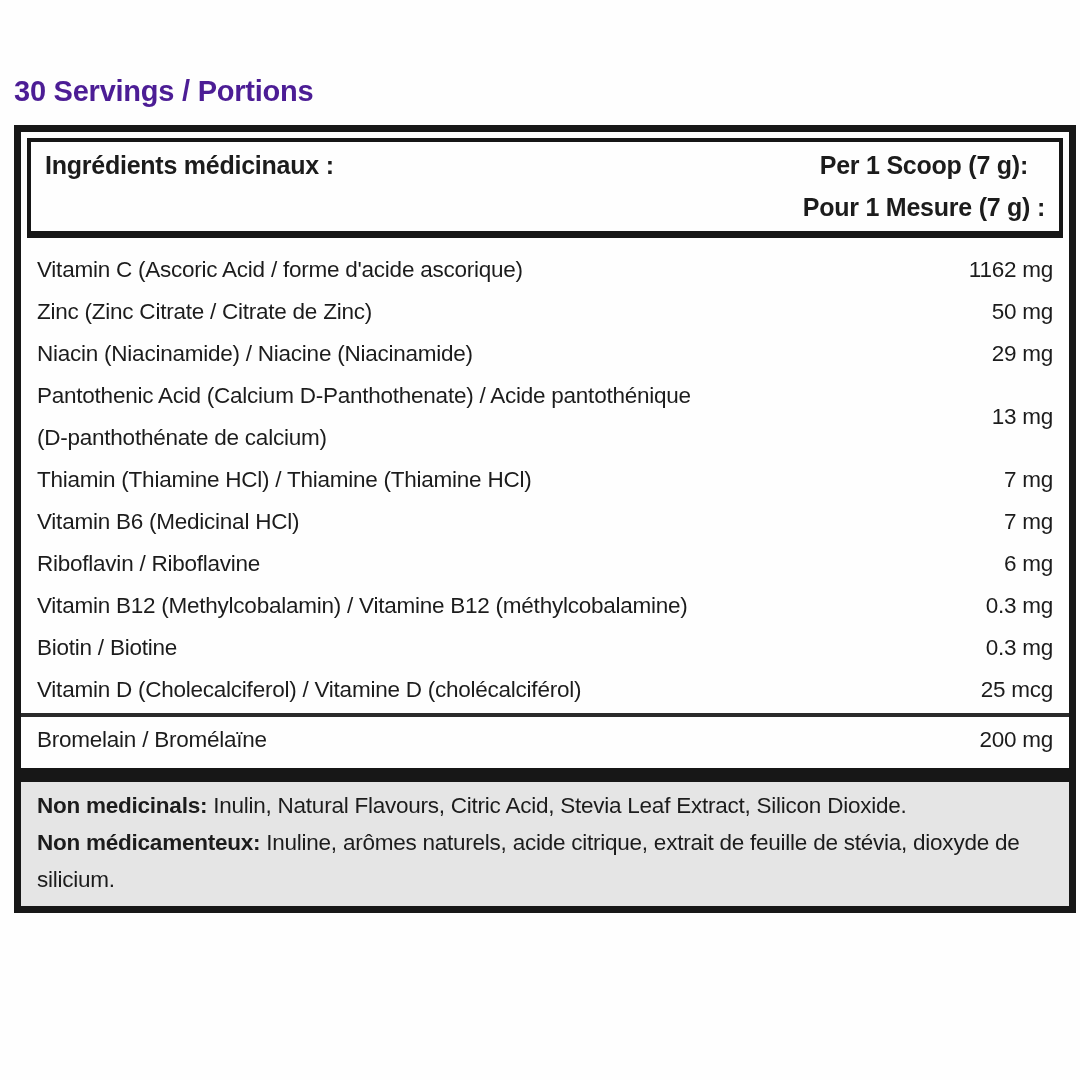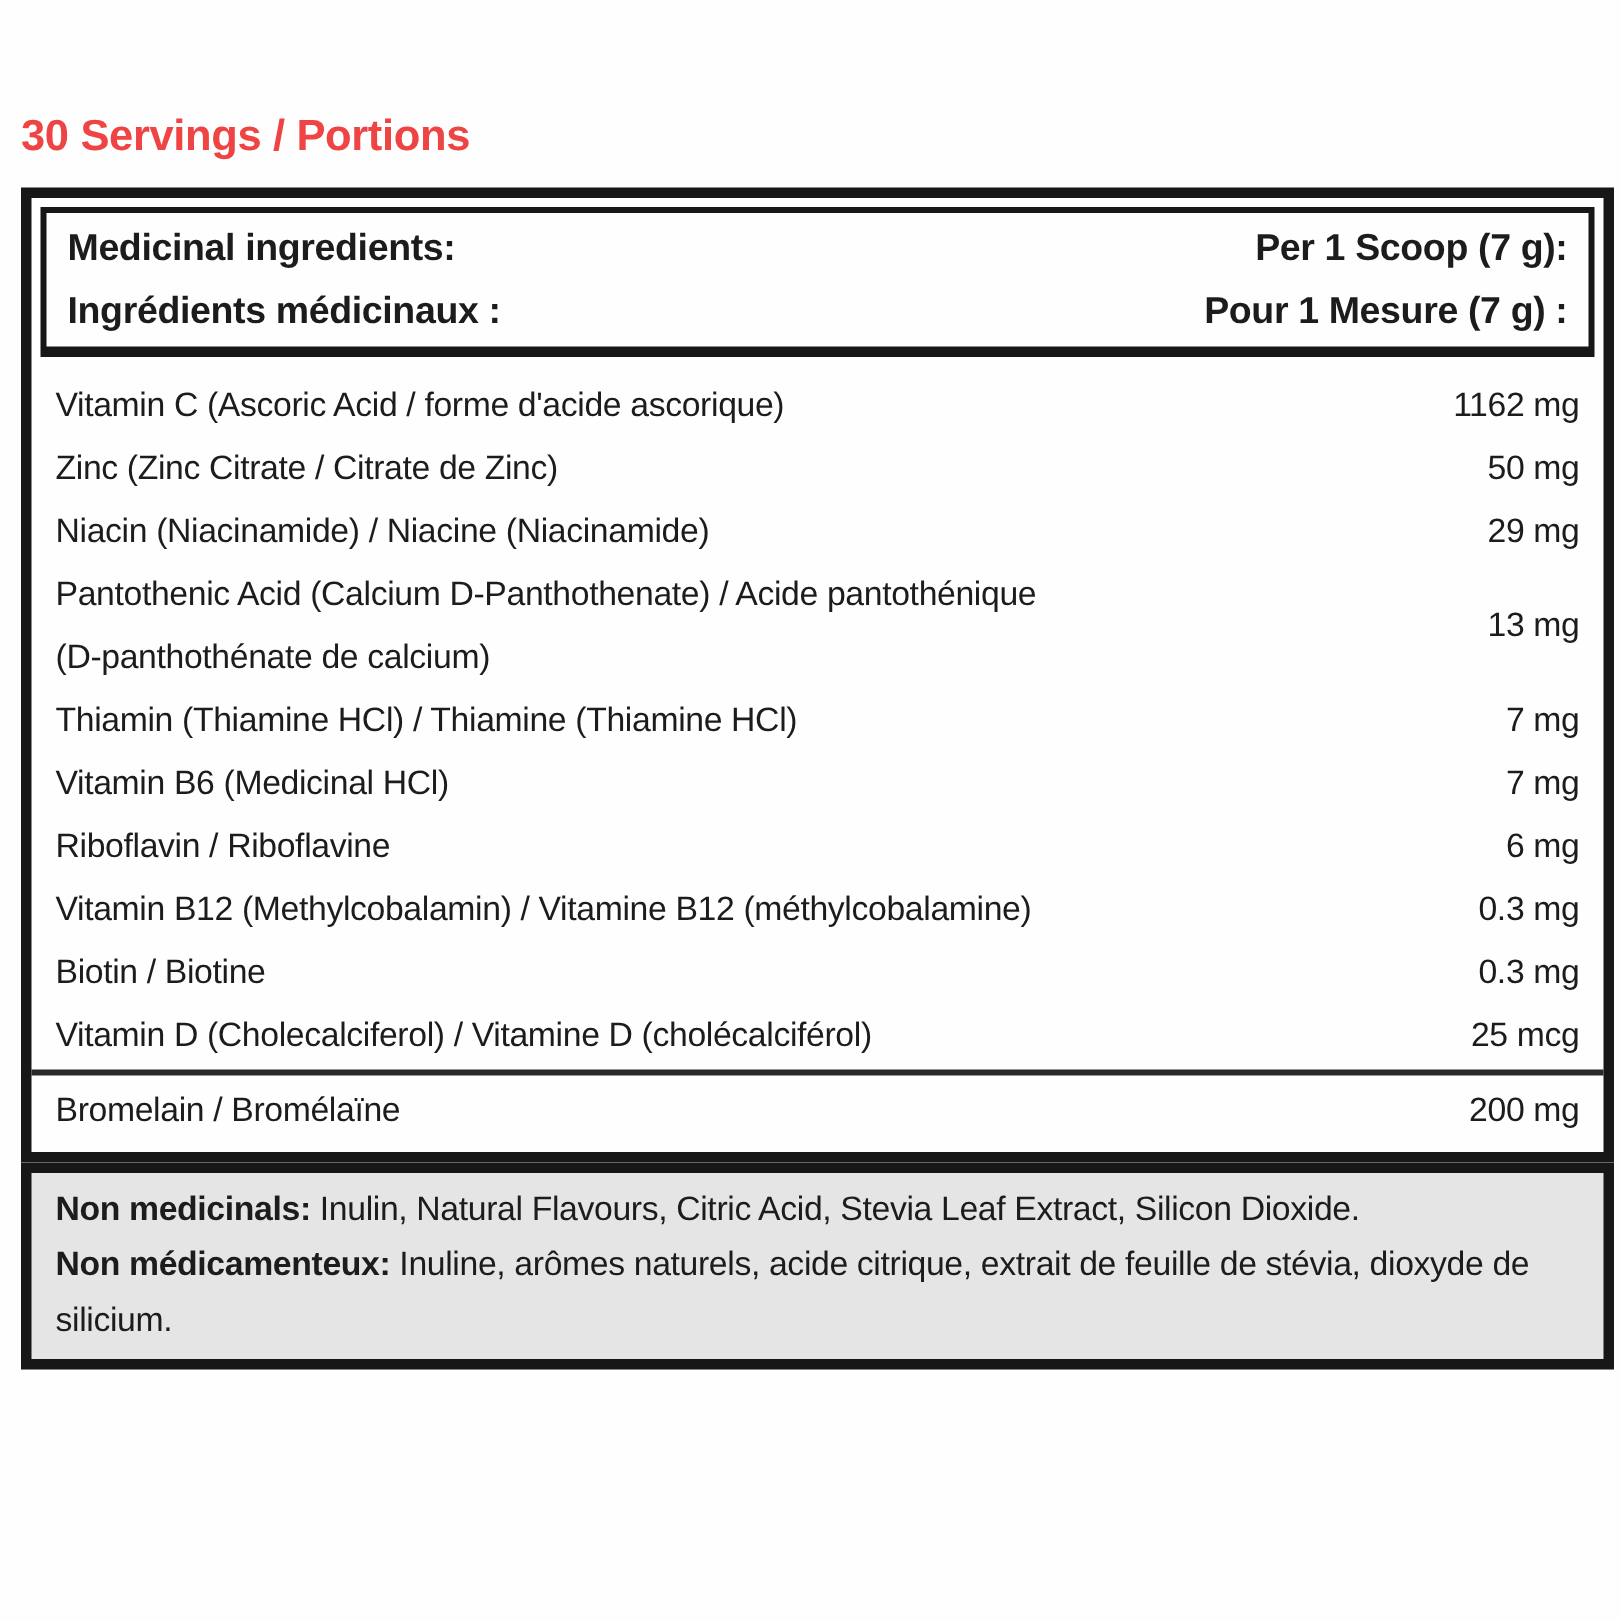--- a/index.html
+++ b/index.html
@@ -11,21 +11,21 @@
     letter-spacing: -0.015em;
     overflow: hidden;
   }
   .label-sheet { position: relative; width: 1080px; height: 1080px; }
 
   .servings-title {
     margin: 72px 0 0 14px;
     font-size: 29px;
     font-weight: bold;
     line-height: 38px;
-    color: #ef4444;
+    color: #4c1d95;
   }
 
   .facts-panel {
     box-sizing: border-box;
     width: 1062px;
     margin: 15px 0 0 14px;
     border: 7px solid #171717;
     background: #fefefe;
   }
 
@@ -33,21 +33,21 @@
     box-sizing: border-box;
     margin: 6px;
     border: 4px solid #171717;
     border-bottom-width: 7px;
     padding: 2px 14px 3px 14px;
     display: flex;
     justify-content: space-between;
     align-items: flex-start;
   }
   .header-col { font-size: 25px; font-weight: bold; line-height: 42px; }
-  .header-col.right { text-align: right; }
+  .header-col.right { text-align: center; }
 
   .rows-area { padding: 5px 16px 7px 16px; }
   .row {
     display: flex;
     justify-content: space-between;
     align-items: center;
     font-size: 22.5px;
     line-height: 42px;
   }
   .row-label { flex: 1 1 auto; }
@@ -74,21 +74,20 @@
 <body>
 
 <div class="label-sheet">
 
   <div class="servings-title">30 Servings / Portions</div>
 
   <div class="facts-panel">
 
     <div class="panel-header">
       <div class="header-col left">
-        <div>Medicinal ingredients:</div>
         <div>Ingrédients médicinaux :</div>
       </div>
       <div class="header-col right">
         <div>Per 1 Scoop (7 g):</div>
         <div>Pour 1 Mesure (7 g) :</div>
       </div>
     </div>
 
     <div class="rows-area">
   <div class="row">

